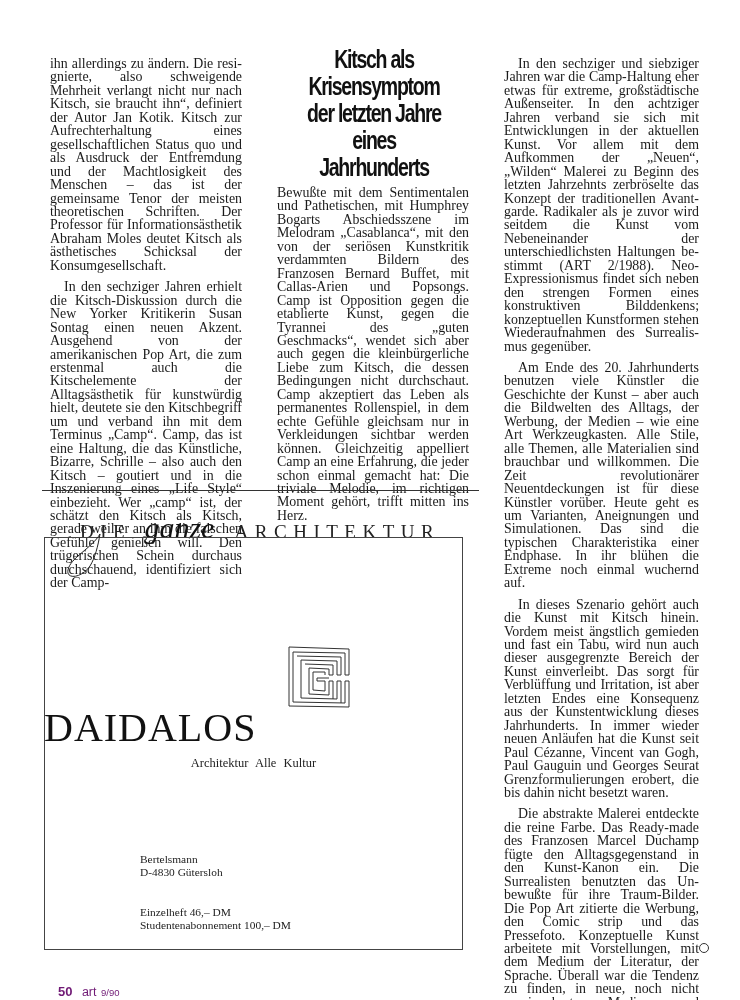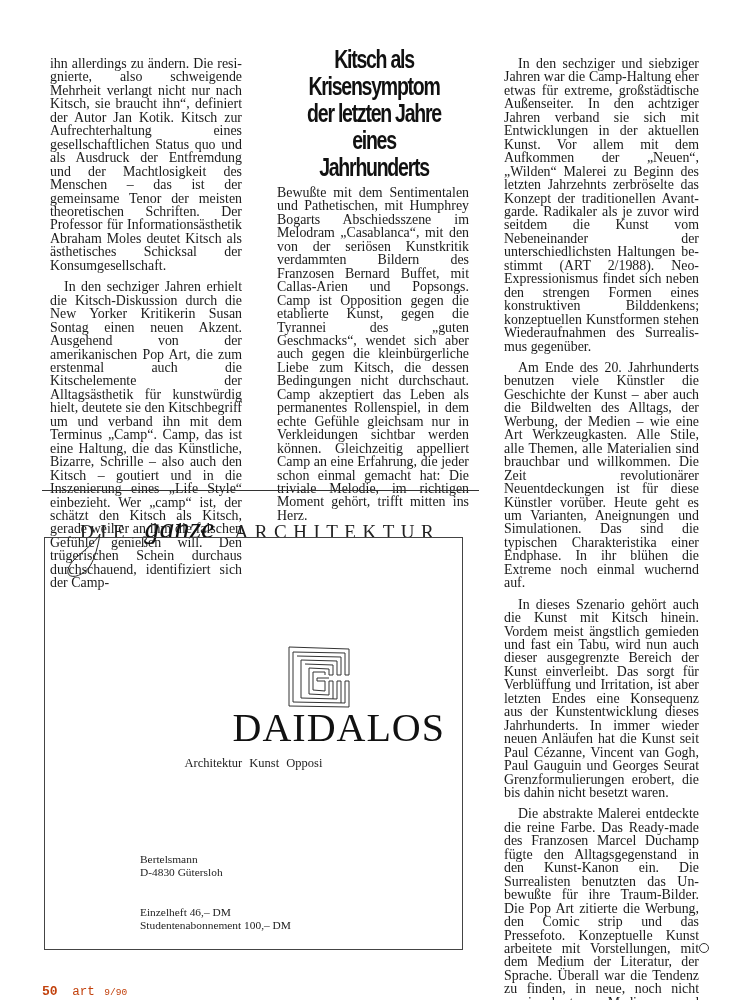--- a/index.html
+++ b/index.html
@@ -13,31 +13,31 @@
     #headline { position: absolute; left: 270px; top: 46px; width: 208px; text-align: center;
       font-family: "Liberation Sans", sans-serif; font-weight: bold; font-size: 25px; line-height: 27px;
       letter-spacing: -1.6px; transform: scaleX(0.78); transform-origin: center top; color: #111; }
     #rule { position: absolute; left: 42px; top: 490px; width: 437px; height: 1px; background: #333; }
     #ad-title { position: absolute; left: 80px; top: 511px; width: 400px; font-family: "Liberation Serif", serif;
       font-size: 19px; letter-spacing: 6.5px; color: #222; white-space: nowrap; }
     #ad-title .script { font-style: italic; font-size: 30px; letter-spacing: 0; margin: 0 10px 0 2px; color: #111; }
     #ad-frame { position: absolute; left: 44px; top: 537px; width: 419px; height: 413px; border: 1px solid #444; box-sizing: border-box; }
     #ad-loop { position: absolute; left: 62px; top: 530px; width: 60px; height: 50px; }
     #maze { position: absolute; left: 287px; top: 645px; width: 66px; height: 64px; }
-    #daidalos { position: absolute; left: 44px; top: 706px; width: 401px; text-align: right; font-family: "Liberation Serif", serif;
+    #daidalos { position: absolute; left: 44px; top: 706px; width: 401px; text-align: left; font-family: "Liberation Serif", serif;
       font-size: 40px; line-height: 44px; letter-spacing: 1px; color: #111; }
     #ad-subtitle { position: absolute; left: 44px; top: 756px; width: 419px; text-align: center; font-family: "Liberation Serif", serif;
       font-size: 12.5px; word-spacing: 4px; color: #222; }
     .ad-address { position: absolute; left: 140px; width: 250px; font-family: "Liberation Serif", serif;
       font-size: 11.4px; line-height: 12.7px; color: #222; }
     #ad-address-block { top: 853px; }
     #ad-prices-block { top: 906px; }
     .ad-address div { white-space: nowrap; }
     #end-mark { position: absolute; left: 699px; top: 943px; width: 8px; height: 8px; border: 1px solid #333; border-radius: 50%; }
-    #footer { position: absolute; left: 42px; top: 982px; font-family: Liberation Mono, monospace; color: #c2410c; white-space: nowrap; }
+    #footer { position: absolute; left: 58px; top: 982px; font-family: Liberation Sans, sans-serif; color: #701a75; white-space: nowrap; }
     #footer .page-num { font-weight: bold; font-size: 13px; }
     #footer .mag { font-size: 12.5px; margin-left: 5px; }
     #footer .issue { font-size: 9.5px; }
   </style>
 </head>
 <body>
 
 <div id="col-left" class="col">
   <p>ihn allerdings zu ändern. Die resi­gnierte, also schweigende Mehrheit verlangt nicht nur nach Kitsch, sie braucht ihn“, definiert der Autor Jan Kotik. Kitsch zur Aufrechterhaltung ei­nes gesellschaftlichen Status quo und als Ausdruck der Entfremdung und der Machtlosigkeit des Menschen – das ist der gemeinsame Tenor der meisten theoretischen Schriften. Der Professor für Informationsästhetik Abraham Moles deutet Kitsch als ästhetisches Schicksal der Konsumgesellschaft.</p>
   <p class="indent">In den sechziger Jahren erhielt die Kitsch-Diskussion durch die New Yor­ker Kritikerin Susan Sontag einen neuen Akzent. Ausgehend von der amerikanischen Pop Art, die zum er­stenmal auch die Kitschelemente der Alltagsästhetik für kunstwürdig hielt, deutete sie den Kitschbegriff um und verband ihn mit dem Terminus „Camp“. Camp, das ist eine Haltung, die das Künstliche, Bizarre, Schrille – also auch den Kitsch – goutiert und in die Inszenierung eines „Life Style“ ein­bezieht. Wer „camp“ ist, der schätzt den Kitsch als Kitsch, gerade weil er an ihm die falschen Gefühle genießen will. Den trügerischen Schein durchaus durch­schauend, identifiziert sich der Camp-</p>
@@ -77,21 +77,21 @@
 <svg id="maze" viewBox="0 0 66 64">
   <g fill="none" stroke="#333" stroke-width="1">
     <path d="M2 2 L62 4 L62 30 L58 30 L58 8 L6 7 L6 57 L58 58 L58 36 L62 36 L62 62 L2 61 Z"></path>
     <path d="M10 11 L54 12 L54 30 L50 30 L50 16 L14 15 L14 53 L50 54 L50 36 L54 36 L54 58"></path>
     <path d="M18 19 L46 20 L46 30 L42 30 L42 24 L22 23 L22 49 L42 50 L42 36 L46 36 L46 54"></path>
     <path d="M26 27 L38 27 L38 30 M26 27 L26 45 L38 46 L38 36 L30 36 L30 33 L42 33"></path>
   </g>
 </svg>
 
 <div id="daidalos">DAIDALOS</div>
-<div id="ad-subtitle">Architektur Kunst Opposi</div>
+<div id="ad-subtitle">Architektur Alle Kultur</div>
 
 <div id="ad-address-block" class="ad-address">
   <div>Bertelsmann</div>
   <div>D-4830 Gütersloh</div>
 </div>
 <div id="ad-prices-block" class="ad-address">
   <div>Einzelheft 46,– DM</div>
   <div>Studentenabonnement 100,– DM</div>
 </div>
 

